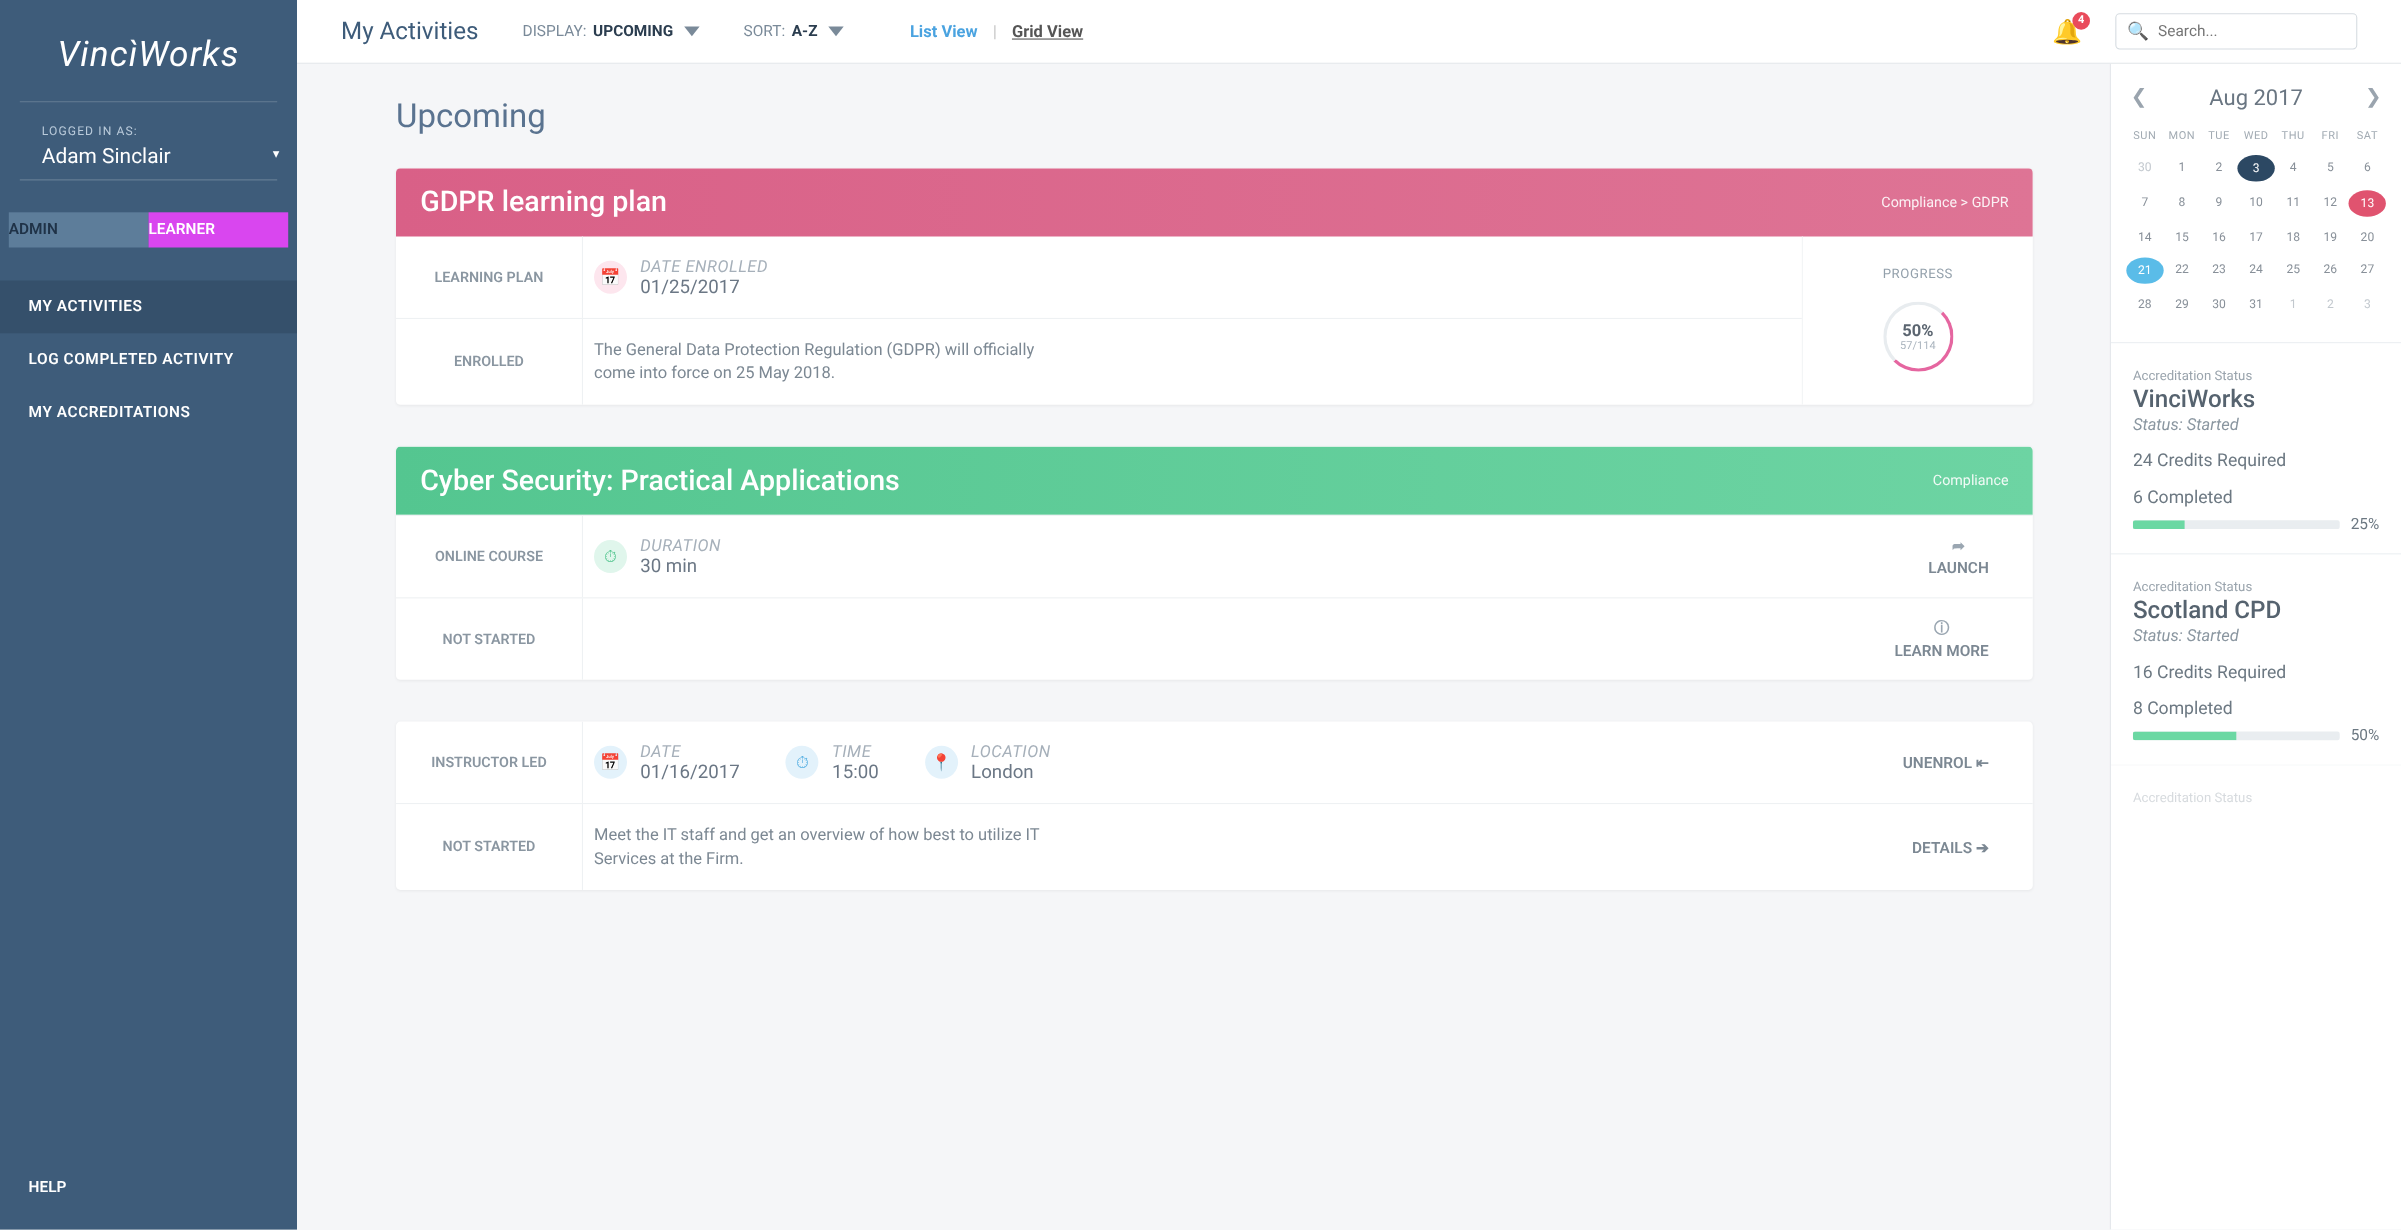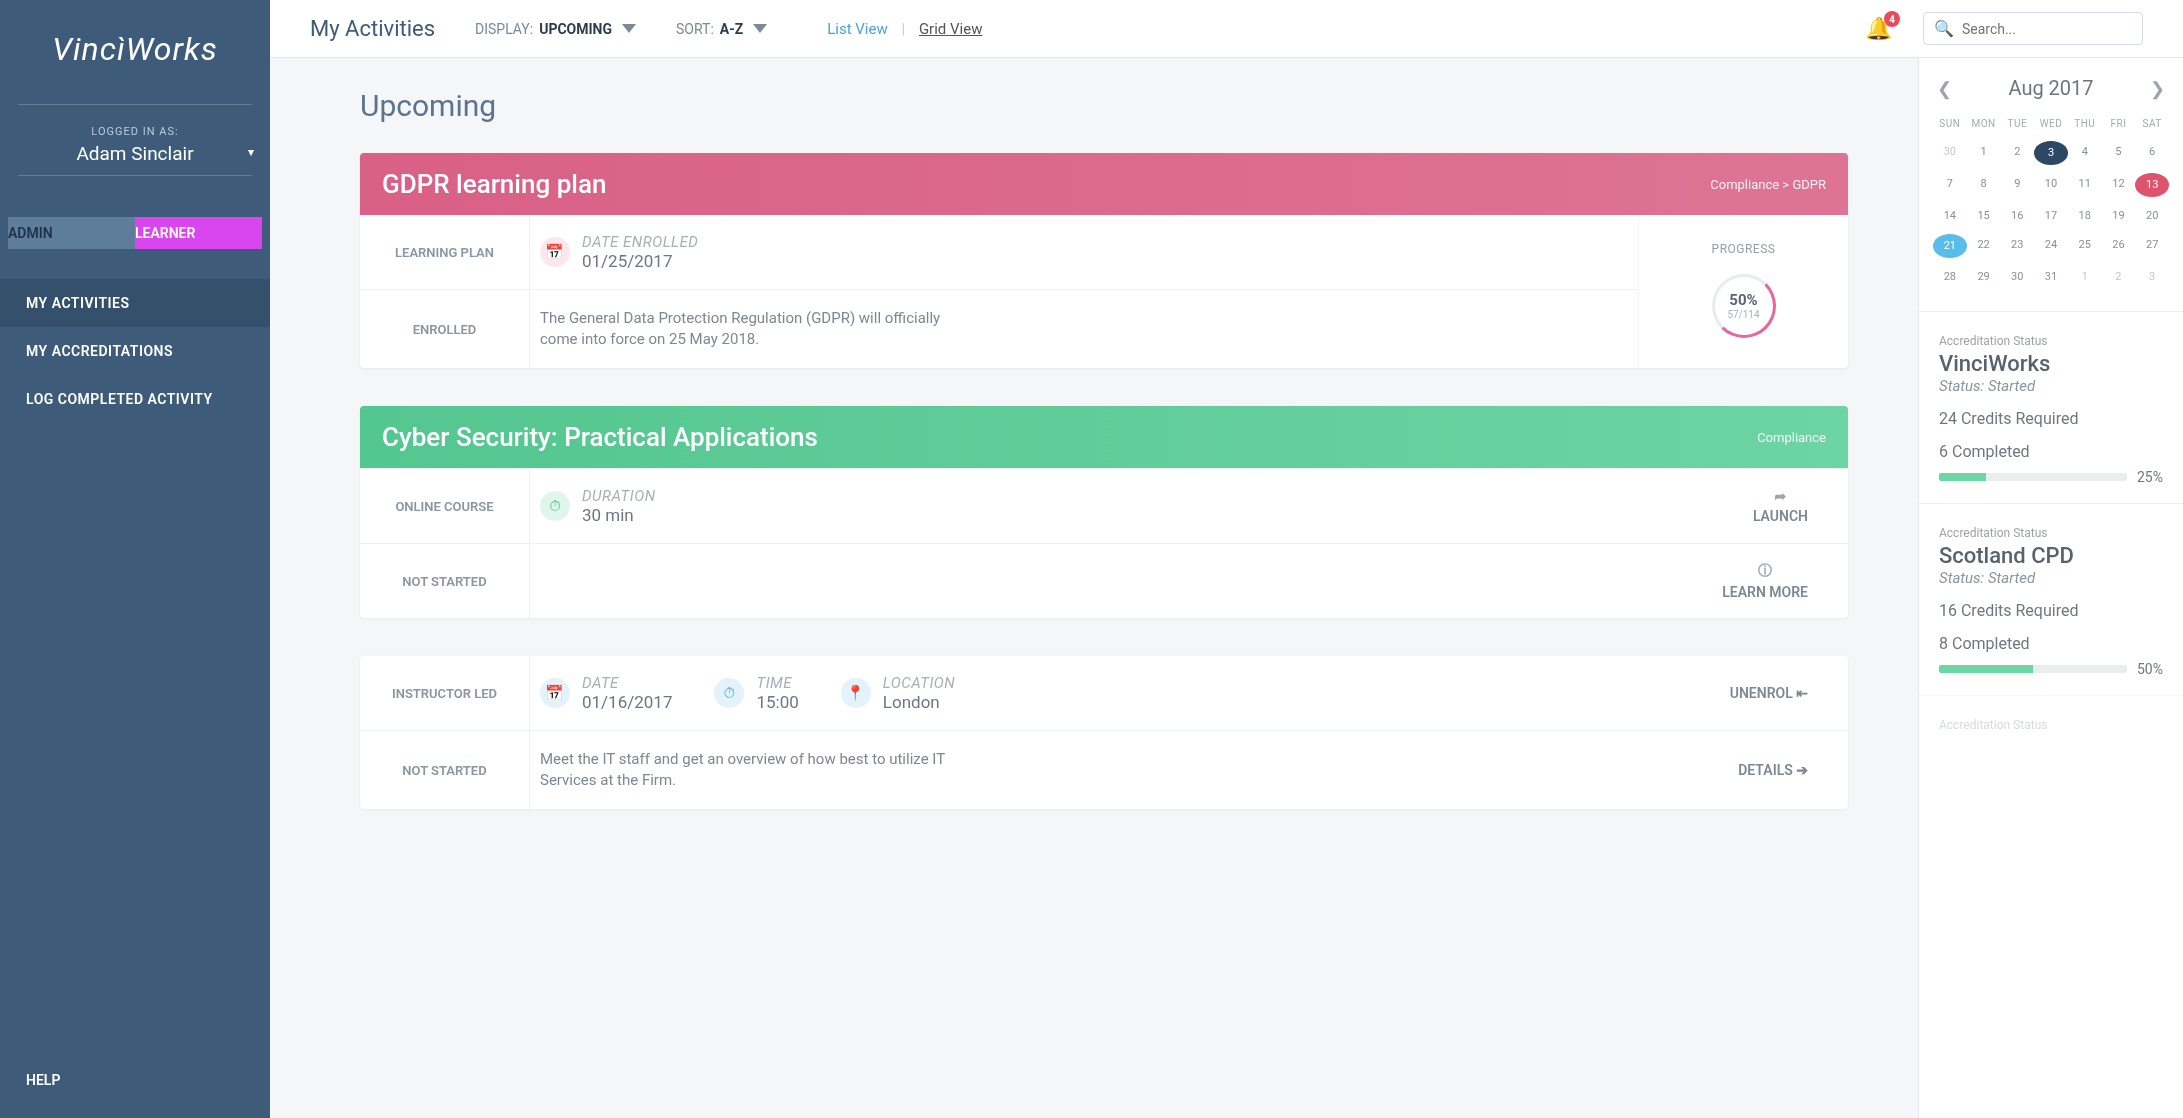--- a/index.html
+++ b/index.html
@@ -3,41 +3,41 @@
 <meta charset="utf-8">
 <style>
 * { box-sizing: border-box; margin: 0; padding: 0; font-family: -apple-system, BlinkMacSystemFont, "Segoe UI", Roboto, sans-serif; }
 body { background: #f5f6f8; color: #333; overflow: hidden; }
 .app { display: flex; height: 100vh; width: 100vw; }
 
 
 .sidebar { width: 270px; background: #3e5c7a; color: #fff; display: flex; flex-direction: column; }
 .logo { padding: 30px 20px 20px; text-align: center; font-family: Georgia, serif; font-size: 32px; font-weight: 400; border-bottom: none; }
 .logo-text { font-style: italic; letter-spacing: 1px; }
-.user-block { padding: 20px 20px 10px; text-align: center; border-top: 1px solid rgba(255,255,255,.2); border-bottom: 1px solid rgba(255,255,255,.2); margin: 16px 18px; }
+.user-block { padding: 20px 20px 10px; text-align: left; border-top: 1px solid rgba(255,255,255,.2); border-bottom: 1px solid rgba(255,255,255,.2); margin: 4px 18px; }
 .logged-label { font-size: 11px; letter-spacing: 1px; color: #b9cada; }
 .user-name { font-size: 19px; margin-top: 4px; position: relative; }
 .user-chevron { position: absolute; right: -22px; top: 3px; font-size: 12px; }
 .role-toggle { display: flex; margin: 25px 8px 20px; }
 .role-btn { flex: 1; text-align: left; padding: 8px 0; font-size: 14px; font-weight: 600; cursor: pointer; }
 .role-btn.admin { background: #5d7d9a; color: #1f3247; }
 .role-btn.learner { background: #d946ef; color: #fff; }
 .nav { margin-top: 10px; }
 .nav-item { padding: 16px 26px; font-size: 14px; font-weight: 600; letter-spacing: .5px; cursor: pointer; }
 .nav-item.active { background: #35506b; }
 .help { margin-top: auto; padding: 20px 26px 30px; font-size: 14px; font-weight: 600; }
 
 
 .main { flex: 1; display: flex; flex-direction: column; min-width: 0; }
 .topbar { display: flex; align-items: center; padding: 12px 40px; border-bottom: 1px solid #e3e6ea; background: #fff; }
 .topbar-title { font-size: 22px; color: #3e5c7a; margin-right: 40px; }
 .top-ctrl { display: flex; align-items: center; font-size: 14px; margin-right: 40px; color: #7a8a99; }
 .top-ctrl strong { color: #2b3d4f; font-weight: 700; margin-left: 6px; margin-right: 6px; }
 .chev { width:0;height:0;border-left:7px solid transparent;border-right:7px solid transparent;border-top:9px solid #7a8a99; margin-left:4px;}
-.views { margin-left: 20px; font-size: 15px; }
+.views { margin-left: 20px; font-size: 15px; font-weight: bold; }
 .view-link { color: #4aa3e0; margin-right: 10px; cursor:pointer; }
 .view-link.active { color: #555; text-decoration: underline; }
 .view-sep { color: #ccc; margin-right: 10px; }
 .spacer { flex: 1; }
 .bell { position: relative; font-size: 22px; color: #b0b8bf; margin-right: 30px; }
 .bell-badge { position: absolute; top:-5px; right:-7px; background:#e94b5b; color:#fff; font-size:10px; border-radius:50%; width:16px; height:16px; display:flex; align-items:center; justify-content:center; font-weight:700;}
 .search { display:flex; align-items:center; border:1px solid #d6dce1; border-radius:4px; padding:6px 10px; width:220px; }
 .search input { border:none; outline:none; font-size:14px; flex:1; color:#666; }
 .search-icon { color:#aaa; margin-right:8px; }
 
@@ -110,22 +110,22 @@
         <span>Adam Sinclair</span>
         <span class="user-chevron">▾</span>
       </div>
     </div>
     <div class="role-toggle">
       <div class="role-btn admin">ADMIN</div>
       <div class="role-btn learner">LEARNER</div>
     </div>
     <nav class="nav">
       <div class="nav-item active">MY ACTIVITIES</div>
+      <div class="nav-item">LOG COMPLETED ACTIVITY</div>
       <div class="nav-item">MY ACCREDITATIONS</div>
-      <div class="nav-item">LOG COMPLETED ACTIVITY</div>
     </nav>
     <div class="help">HELP</div>
   </aside>
 
   <main class="main">
     <div class="topbar">
       <div class="topbar-title">My Activities</div>
       <div class="top-ctrl">
         <span>DISPLAY:</span>
         <strong>UPCOMING</strong>

